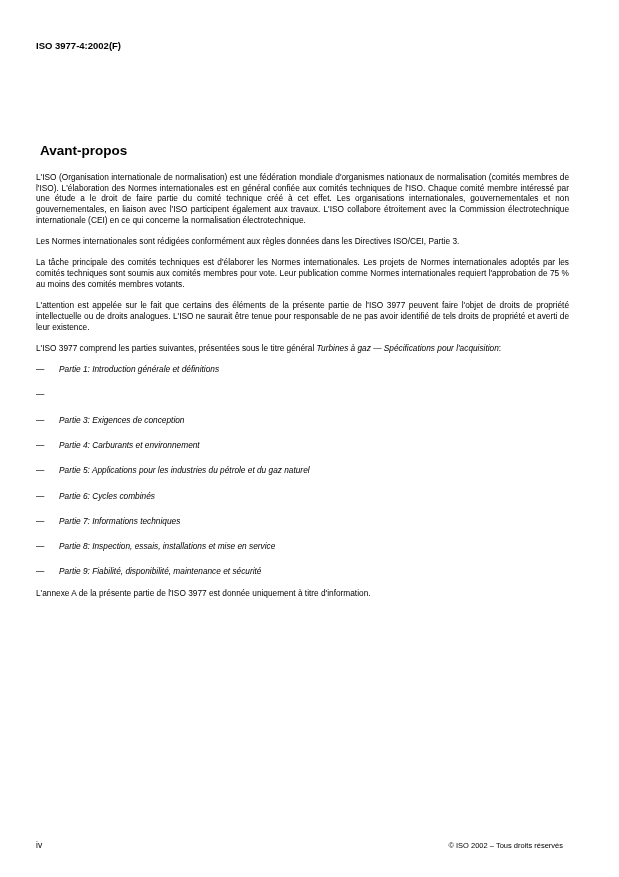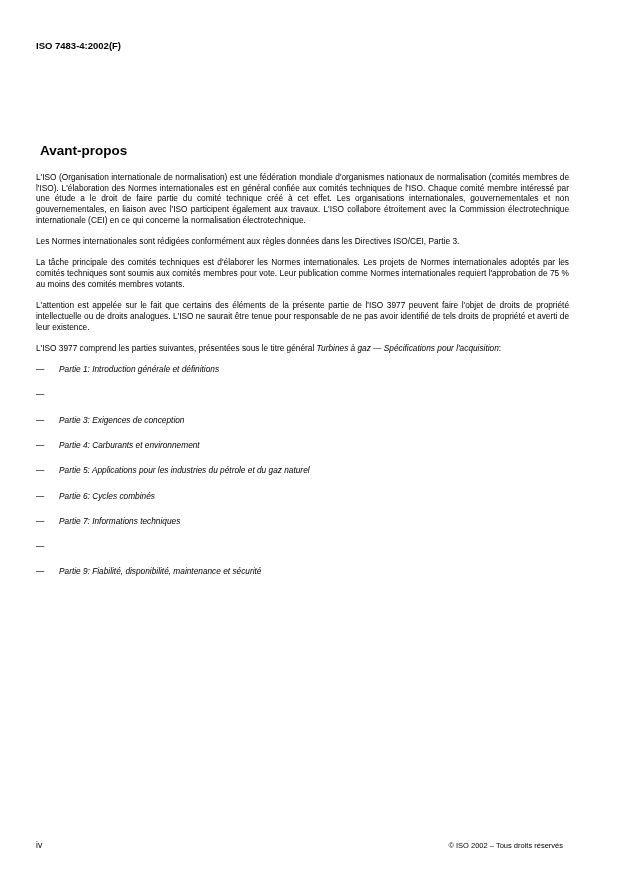--- a/index.html
+++ b/index.html
@@ -11,21 +11,21 @@
   .body p { margin:0 0 10.6px 0; text-align:justify; }
   .body p.last { text-align:left; }
   .list-item { display:flex; margin:0 0 14.6px 0; font-style:italic; }
   .dash { width:23px; font-style:normal; flex:none; }
   .footer-left { position:absolute; left:36px; top:840px; font-size:8.5px; }
   .footer-right { position:absolute; right:56px; top:841px; font-size:7.5px; }
 </style>
 </head>
 <body>
 
-<div class="header">ISO 7483-4:2002(F)</div>
+<div class="header">ISO 3977-4:2002(F)</div>
 
 <h1 class="title">Avant-propos</h1>
 
 <div class="body">
   <p>L'ISO (Organisation internationale de normalisation) est une fédération mondiale d'organismes nationaux de normalisation (comités membres de l'ISO). L'élaboration des Normes internationales est en général confiée aux comités techniques de l'ISO. Chaque comité membre intéressé par une étude a le droit de faire partie du comité technique créé à cet effet. Les organisations internationales, gouvernementales et non gouvernementales, en liaison avec l'ISO participent également aux travaux. L'ISO collabore étroitement avec la Commission électrotechnique internationale (CEI) en ce qui concerne la normalisation électrotechnique.</p>
   <p>Les Normes internationales sont rédigées conformément aux règles données dans les Directives ISO/CEI, Partie 3.</p>
   <p>La tâche principale des comités techniques est d'élaborer les Normes internationales. Les projets de Normes internationales adoptés par les comités techniques sont soumis aux comités membres pour vote. Leur publication comme Normes internationales requiert l'approbation de 75 % au moins des comités membres votants.</p>
   <p>L'attention est appelée sur le fait que certains des éléments de la présente partie de l'ISO 3977 peuvent faire l'objet de droits de propriété intellectuelle ou de droits analogues. L'ISO ne saurait être tenue pour responsable de ne pas avoir identifié de tels droits de propriété et averti de leur existence.</p>
   <p><span>L'ISO 3977 comprend les parties suivantes, présentées sous le titre général </span><i>Turbines à gaz — Spécifications pour l'acquisition</i><span>:</span></p>
 
@@ -52,23 +52,25 @@
     <div class="list-item">
         <span class="dash">—</span>
         <span>Partie 6: Cycles combinés</span>
       </div>
     <div class="list-item">
         <span class="dash">—</span>
         <span>Partie 7: Informations techniques</span>
       </div>
     <div class="list-item">
         <span class="dash">—</span>
+        <span>Partie 8: Inspection, essais, installations et mise en service</span>
       </div>
     <div class="list-item" style="margin-bottom:11px">
         <span class="dash">—</span>
         <span>Partie 9: Fiabilité, disponibilité, maintenance et sécurité</span>
       </div>
   </div>
 
+  <p class="last">L'annexe A de la présente partie de l'ISO 3977 est donnée uniquement à titre d'information.</p>
 </div>
 
 <div class="footer-left">iv</div>
 <div class="footer-right">© ISO 2002 – Tous droits réservés</div>
 
 </body></html>

